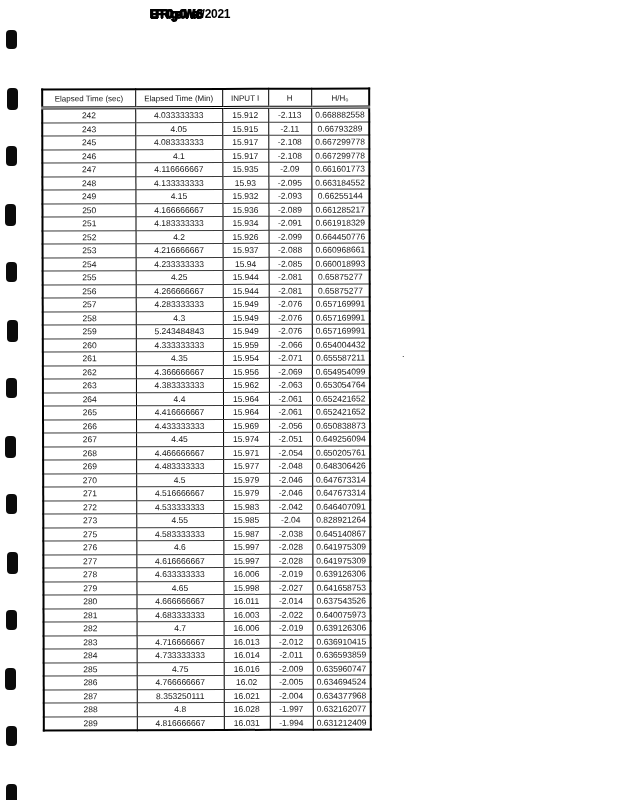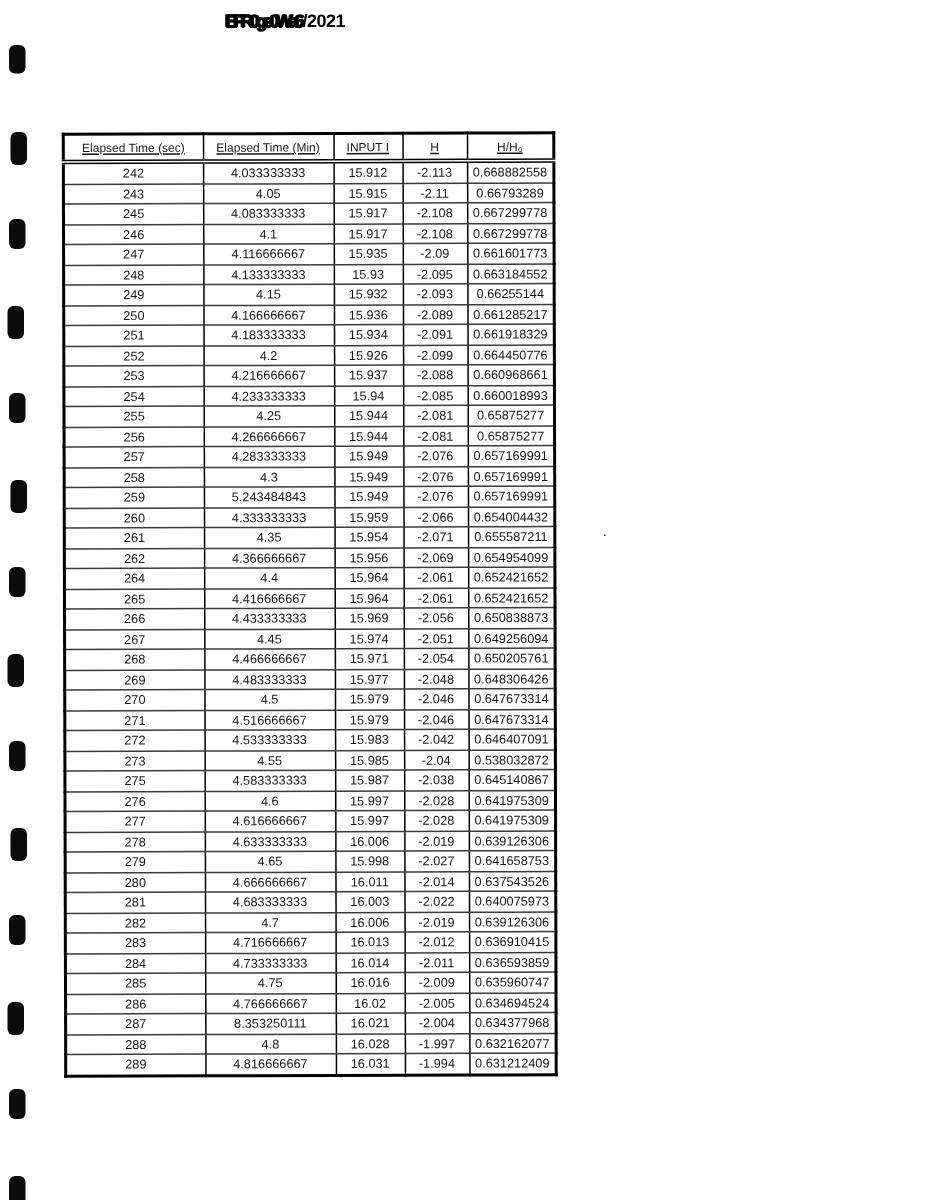--- a/index.html
+++ b/index.html
@@ -44,21 +44,20 @@
   .data-table th{
     font-size:8px;
     font-weight:400;
     text-align:center;
     padding:4px 0 3px 0;
     border:1px solid #000;
     border-bottom:3px double #000;
     color:#161616;
     white-space:nowrap;
     overflow:hidden;
-    text-decoration:underline;
   }
   .data-table td{
     font-size:8.5px;
     line-height:12.5px;
     height:12.5px;
     padding:0;
     text-align:center;
     border-left:1px solid #000;
     border-right:1px solid #000;
     border-bottom:1px solid #3a3a3a;
@@ -248,20 +247,27 @@
           <td>0.655587211</td>
         </tr>
         <tr>
           <td>262</td>
           <td>4.366666667</td>
           <td>15.956</td>
           <td>-2.069</td>
           <td>0.654954099</td>
         </tr>
         <tr>
+          <td>263</td>
+          <td>4.383333333</td>
+          <td>15.962</td>
+          <td>-2.063</td>
+          <td>0.653054764</td>
+        </tr>
+        <tr>
           <td>264</td>
           <td>4.4</td>
           <td>15.964</td>
           <td>-2.061</td>
           <td>0.652421652</td>
         </tr>
         <tr>
           <td>265</td>
           <td>4.416666667</td>
           <td>15.964</td>
@@ -315,21 +321,21 @@
           <td>4.533333333</td>
           <td>15.983</td>
           <td>-2.042</td>
           <td>0.646407091</td>
         </tr>
         <tr>
           <td>273</td>
           <td>4.55</td>
           <td>15.985</td>
           <td>-2.04</td>
-          <td>0.538032872</td>
+          <td>0.828921264</td>
         </tr>
         <tr>
           <td>275</td>
           <td>4.583333333</td>
           <td>15.987</td>
           <td>-2.038</td>
           <td>0.645140867</td>
         </tr>
         <tr>
           <td>276</td>

